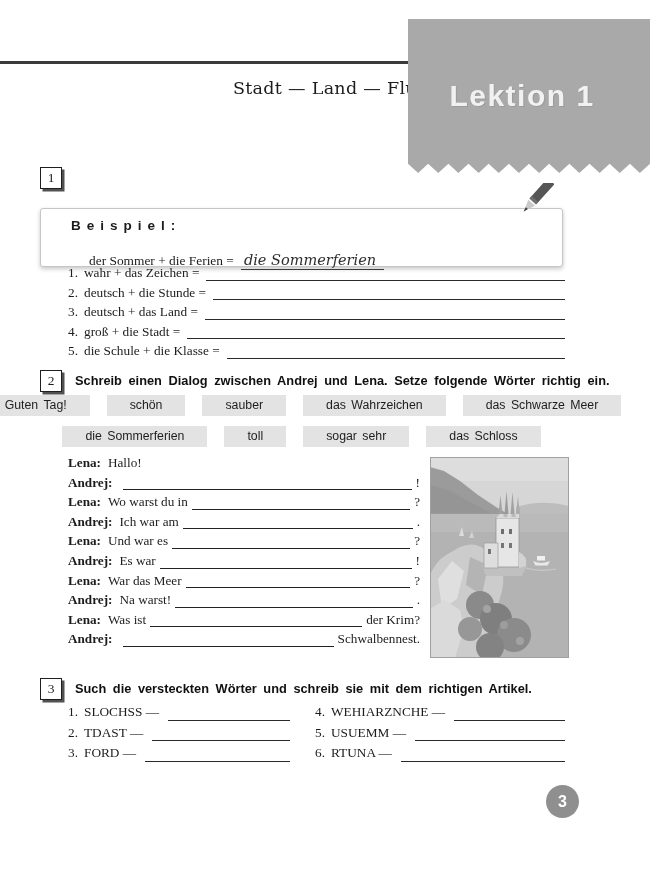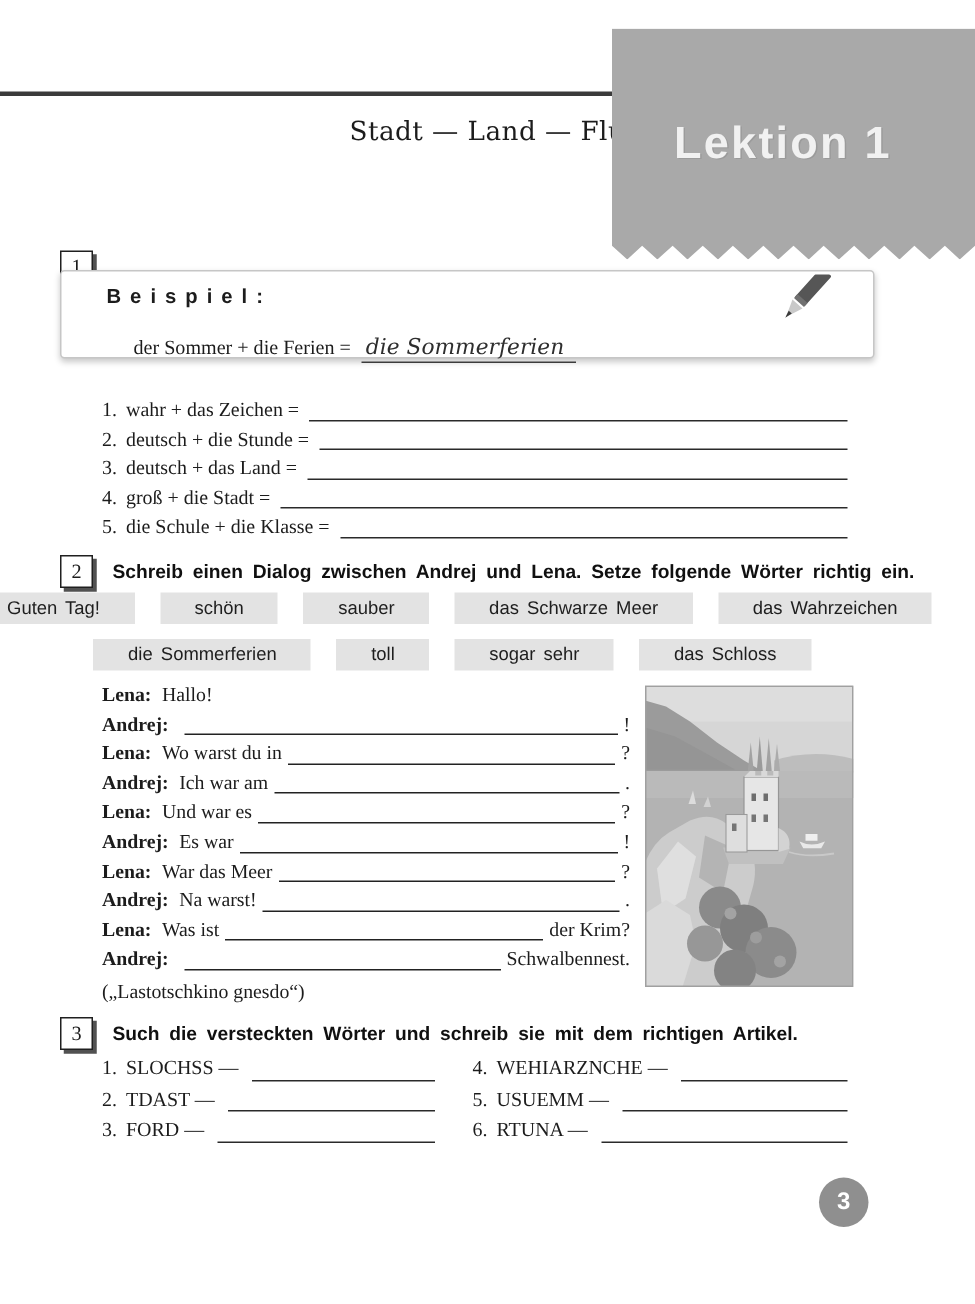--- a/index.html
+++ b/index.html
@@ -19,22 +19,22 @@
     letter-spacing:1.5px;text-shadow:1px 1px 0 #9b9b9b;}
 
   
   .task-head{position:absolute;left:40px;display:flex;gap:13px;align-items:flex-start;width:580px;}
   .numbox{flex:0 0 auto;width:20px;height:20px;border:1.5px solid #1f1f1f;background:#fff;
     box-shadow:2.5px 2.5px 0 #515151;font-size:13.5px;text-align:center;line-height:20px;}
   .task-title{font-family:"Liberation Sans",sans-serif;font-weight:bold;font-size:12.8px;
     word-spacing:3px;padding-top:3px;color:#101010;}
 
   
-  .beispiel-box{position:absolute;left:40px;top:180px;width:521px;height:57px;background:#fff;
-    border:1px solid #c6c6c6;border-radius:3px;box-shadow:0 2px 4px rgba(0,0,0,.22);padding-left:20px;}
+  .beispiel-box{position:absolute;left:40px;top:208px;width:521px;height:57px;background:#fff;
+    border:1px solid #c6c6c6;border-radius:3px;box-shadow:0 2px 4px rgba(0,0,0,.22);}
   .beispiel-label{position:absolute;left:30px;top:9px;font-family:"Liberation Sans",sans-serif;
     font-weight:bold;font-size:13.5px;letter-spacing:6px;}
   .beispiel-line{position:absolute;left:48px;top:30px;font-size:13.4px;white-space:nowrap;margin-top:13px;}
   .answer{font-style:italic;font-family:"DejaVu Serif",serif;font-size:14.5px;color:#2e2e2e;
     border-bottom:1px solid #3c3c3c;padding:0 8px 1px 3px;margin-left:7px;}
   .pencil{position:absolute;left:515px;top:183px;}
 
   
   .ex-list{position:absolute;left:68px;top:265px;width:497px;font-size:13.3px;}
   .ex-row{display:flex;align-items:baseline;height:19.6px;white-space:nowrap;}
@@ -132,22 +132,22 @@
   <div class="task-head" style="top:370px;">
     <div class="numbox">2</div>
     <div class="task-title">Schreib einen Dialog zwischen Andrej und Lena. Setze folgende Wörter richtig ein.</div>
   </div>
 
   <div class="chips">
       <div class="chip-row">
         <span class="chip">Guten Tag!</span>
         <span class="chip">schön</span>
         <span class="chip">sauber</span>
+        <span class="chip">das Wahrzeichen</span>
         <span class="chip">das Schwarze Meer</span>
-        <span class="chip">das Wahrzeichen</span>
       </div>
       <div class="chip-row">
         <span class="chip">die Sommerferien</span>
         <span class="chip">toll</span>
         <span class="chip">sogar sehr</span>
         <span class="chip">das Schloss</span>
       </div>
     </div>
 
   <div class="dialog">
@@ -202,21 +202,20 @@
           <span class="pre">Was ist</span>
           <span class="blank"></span>
           <span class="post">der Krim?</span>
         </div>
         <div class="dlg-row">
           <span class="speaker">Andrej:</span>
           <span class="blank"></span>
           <span class="post">Schwalbennest.</span>
         </div>
       </div>
-    <div class="footnote">(„Lastotschkino gnesdo“)</div>
   </div>
 
   <svg class="photo" viewBox="0 0 139 201">
     <rect width="139" height="201" fill="#b3b3b3"></rect>
     <rect width="139" height="57" fill="#d6d6d6"></rect>
     <rect width="139" height="24" fill="#dddddd"></rect>
     <path d="M0,10 L14,14 L30,24 L48,38 L66,50 L78,57 L0,57 Z" fill="#9b9b9b"></path>
     <path d="M0,28 L20,34 L42,46 L60,56 L0,56 Z" fill="#8f8f8f" opacity=".55"></path>
     <path d="M86,50 Q112,42 139,49 L139,58 L86,58 Z" fill="#bdbdbd"></path>
     <rect y="57" width="139" height="18" fill="#bababa"></rect>

